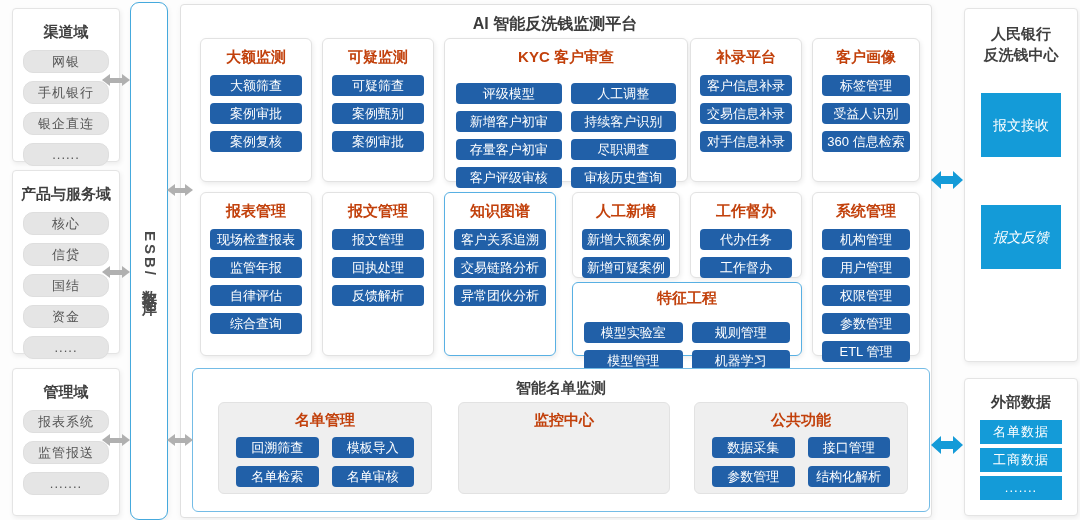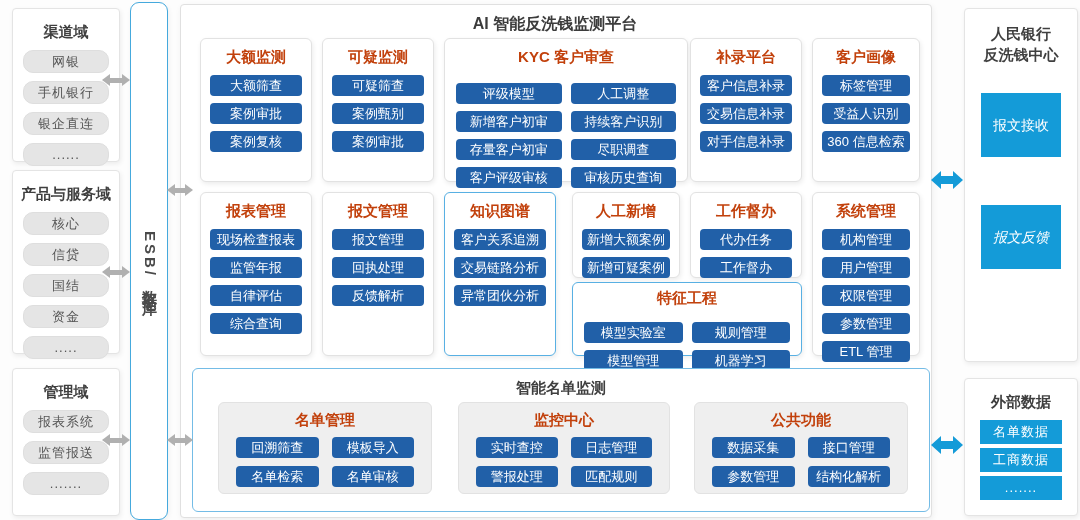--- a/index.html
+++ b/index.html
@@ -230,26 +230,20 @@
     <div class="btn-grid">
         <div class="btn">回溯筛查</div>
         <div class="btn">模板导入</div>
         <div class="btn">名单检索</div>
         <div class="btn">名单审核</div>
       </div>
   </div>
 
   <div class="group" style="left:458px;top:402px;width:210px;height:90px;">
     <div class="module-title">监控中心</div>
-    <div class="btn-grid">
-        <div class="btn">实时查控</div>
-        <div class="btn">日志管理</div>
-        <div class="btn">警报处理</div>
-        <div class="btn">匹配规则</div>
-      </div>
   </div>
 
   <div class="group" style="left:694px;top:402px;width:212px;height:90px;">
     <div class="module-title">公共功能</div>
     <div class="btn-grid">
         <div class="btn">数据采集</div>
         <div class="btn">接口管理</div>
         <div class="btn">参数管理</div>
         <div class="btn">结构化解析</div>
       </div>

